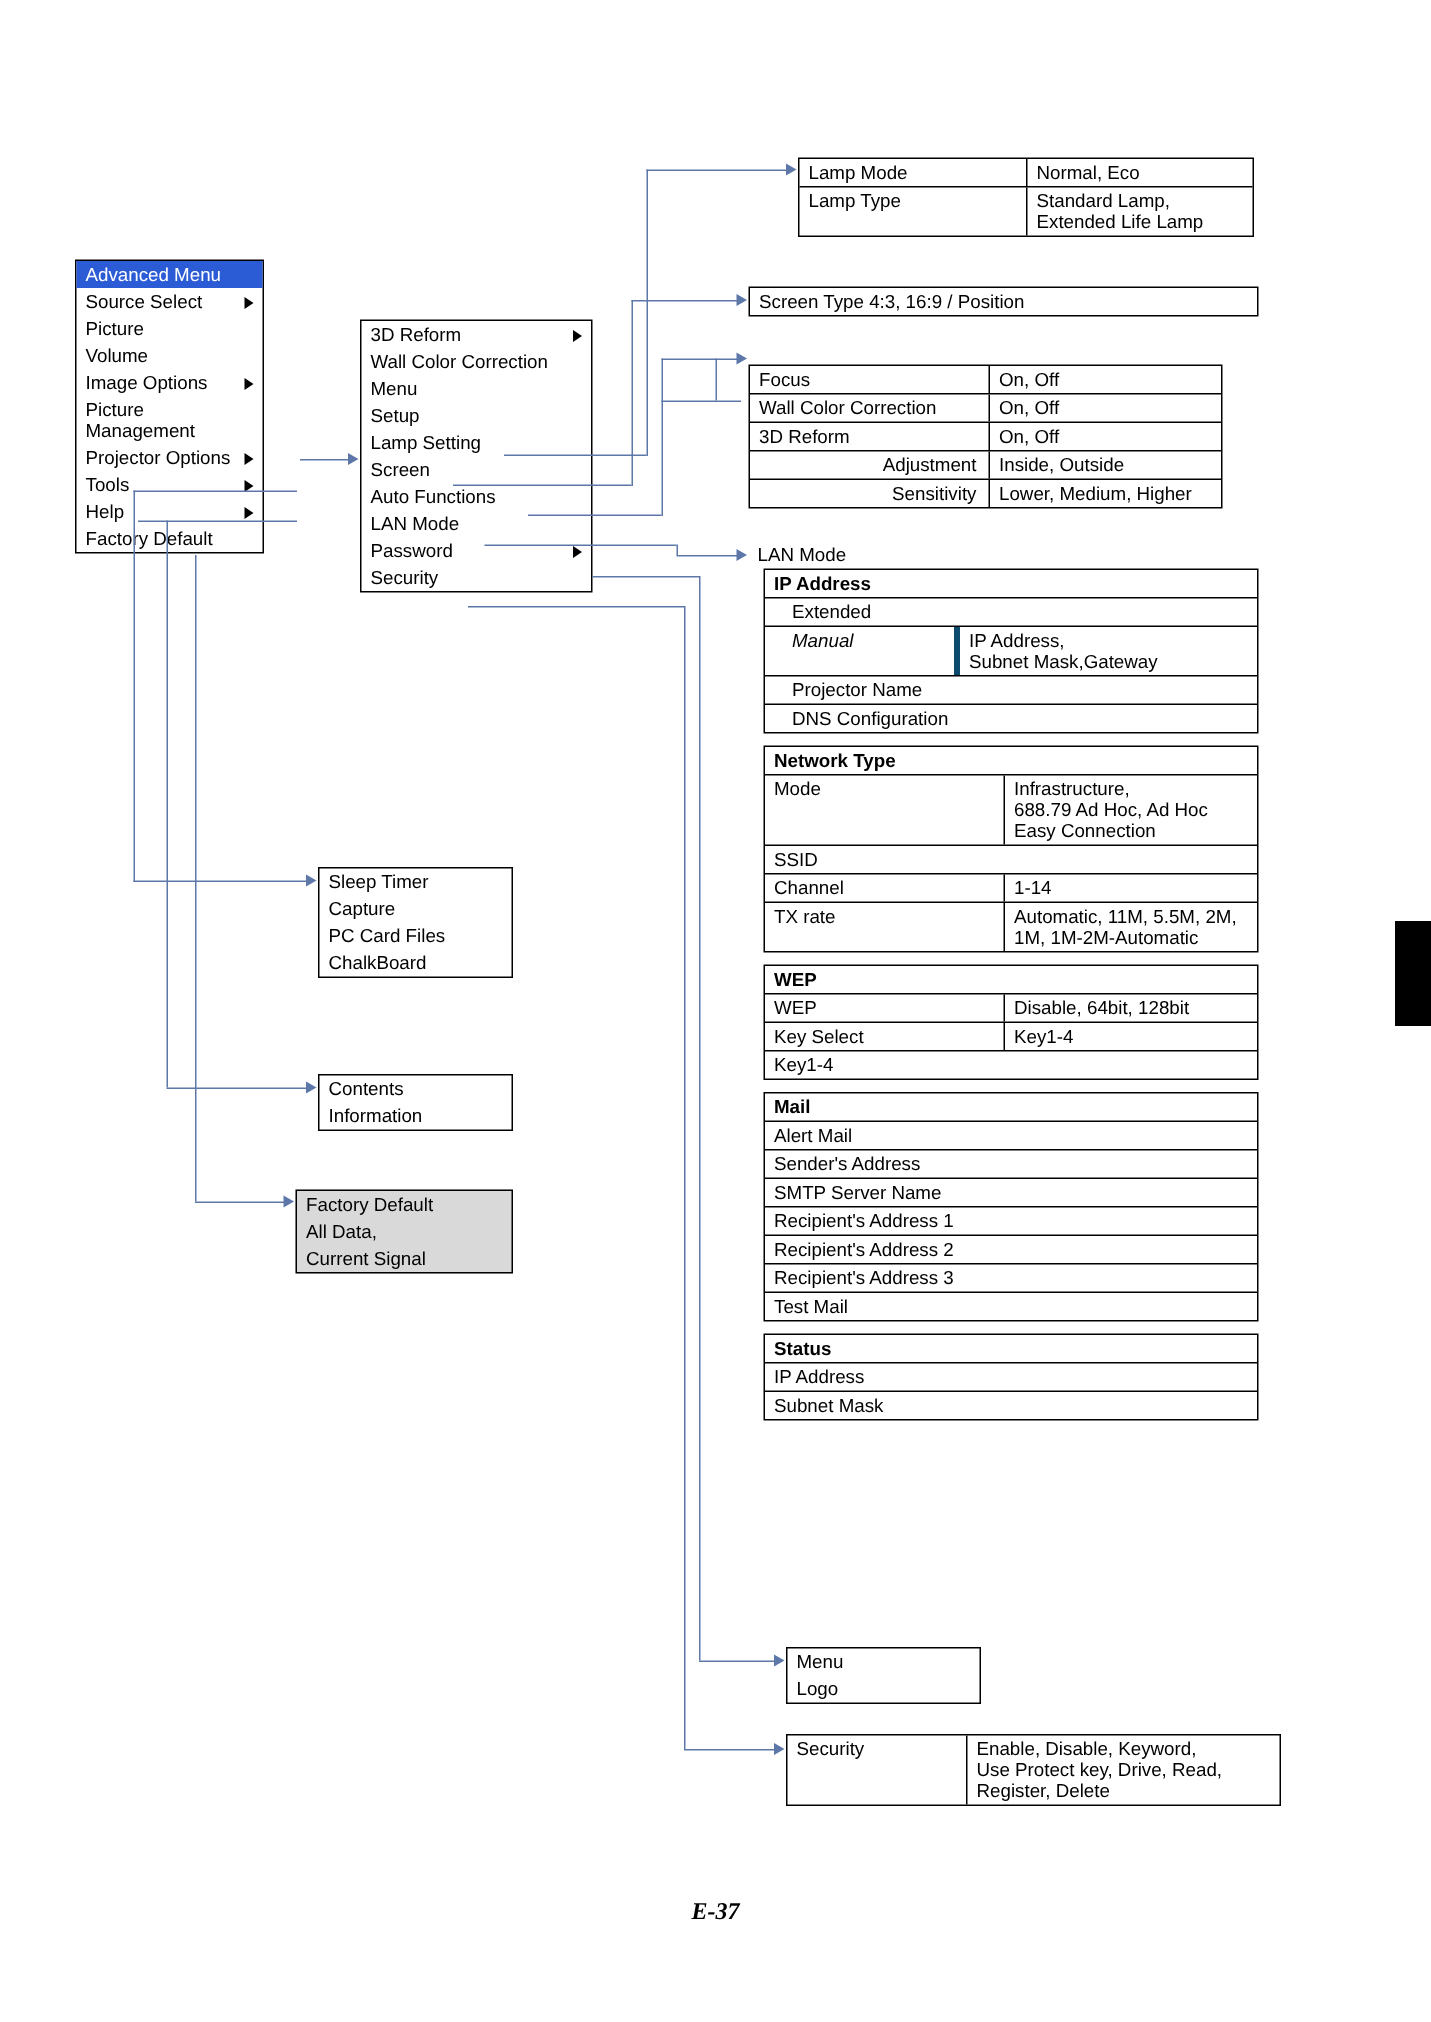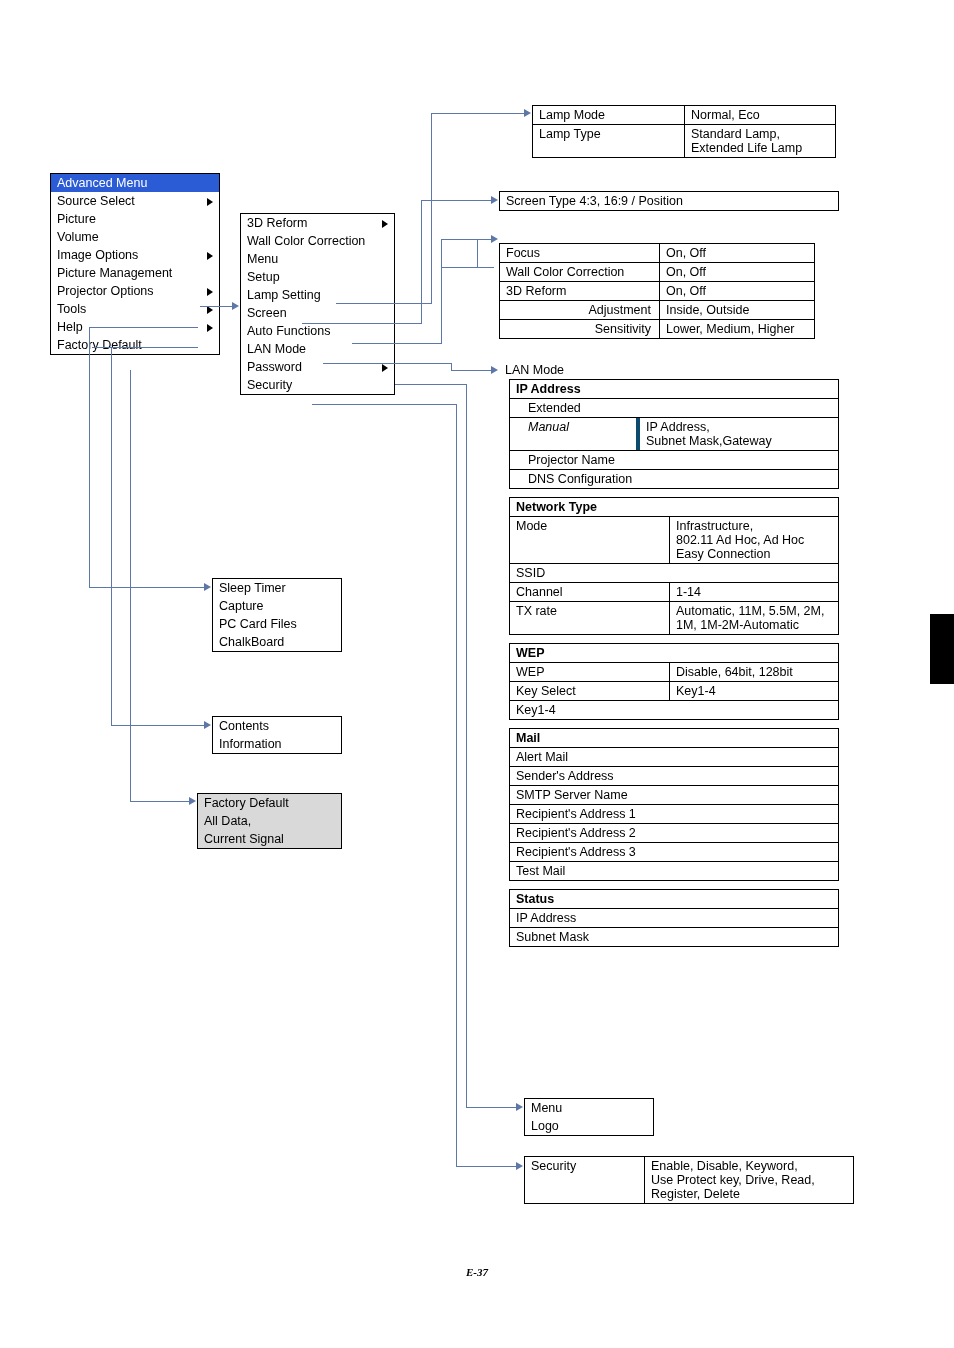--- a/index.html
+++ b/index.html
@@ -19,30 +19,30 @@
   .cell-row.first { border-top:none; }
   .cell { padding:2px 6px; }
   .cell.l { flex:0 0 152px; border-right:1px solid #000; }
   .cell.r { flex:1; }
   .cell.ri { flex:1; text-align:right; padding-right:8px; }
   .single { padding:2px 6px; }
   .single.bt { border-top:1px solid #000; }
   .bold { font-weight:bold; }
   .indent { padding-left:18px; }
   .il { flex:0 0 130px; border-right:4px solid #0c4a6e; padding-left:18px;font-style:italic; }
-  .footer { position:absolute; left:0; width:100%; text-align:center; font-style:italic; font-weight:bold; font-family:"Times New Roman",serif; font-size:11px; }
+  .footer { position:absolute; left:0; width:100%; text-align:center; font-style:italic; font-weight:bold; font-family:"Times New Roman",serif; font-size:16px; }
 </style>
 </head>
 <body>
 
 <div class="page">
 
   <div class="tab"></div>
 
-  <div class="box" style="left:50px;top:173px;width:170px;">
+  <div class="box" style="left:50px;top:173px;width:126px;">
     <div class="row hdr">Advanced Menu</div>
     <div class="row" style="position:relative"><span>Source Select</span><span class="tri" style="right:6px;top:6px"></span></div>
     <div class="row"><span>Picture</span></div>
     <div class="row"><span>Volume</span></div>
     <div class="row" style="position:relative"><span>Image Options</span><span class="tri" style="right:6px;top:6px"></span></div>
     <div class="row"><span>Picture Management</span></div>
     <div class="row" style="position:relative"><span>Projector Options</span><span class="tri" style="right:6px;top:6px"></span></div>
     <div class="row" style="position:relative"><span>Tools</span><span class="tri" style="right:6px;top:6px"></span></div>
     <div class="row" style="position:relative"><span>Help</span><span class="tri" style="right:6px;top:6px"></span></div>
     <div class="row"><span>Factory Default</span></div>
@@ -131,21 +131,21 @@
         </div>
       <div class="single bt indent">Projector Name</div>
       <div class="single bt indent">DNS Configuration</div>
     </div>
 
     <div style="border:1px solid #000;margin:0 0 8px 10px;">
       <div class="single bold">Network Type</div>
       <div class="cell-row">
           <div class="cell" style="flex:0 0 160px;border-right:1px solid #000">Mode</div>
           <div class="cell r" style="white-space:pre-line">Infrastructure,
-802.11 Ad Hoc, Ad Hoc
+688.79 Ad Hoc, Ad Hoc
 Easy Connection</div>
         </div>
       <div class="single bt">SSID</div>
       <div class="cell-row">
           <div class="cell" style="flex:0 0 160px;border-right:1px solid #000">Channel</div>
           <div class="cell r">1-14</div>
         </div>
       <div class="cell-row">
           <div class="cell" style="flex:0 0 160px;border-right:1px solid #000">TX rate</div>
           <div class="cell r" style="white-space:pre-line">Automatic, 11M, 5.5M, 2M,

